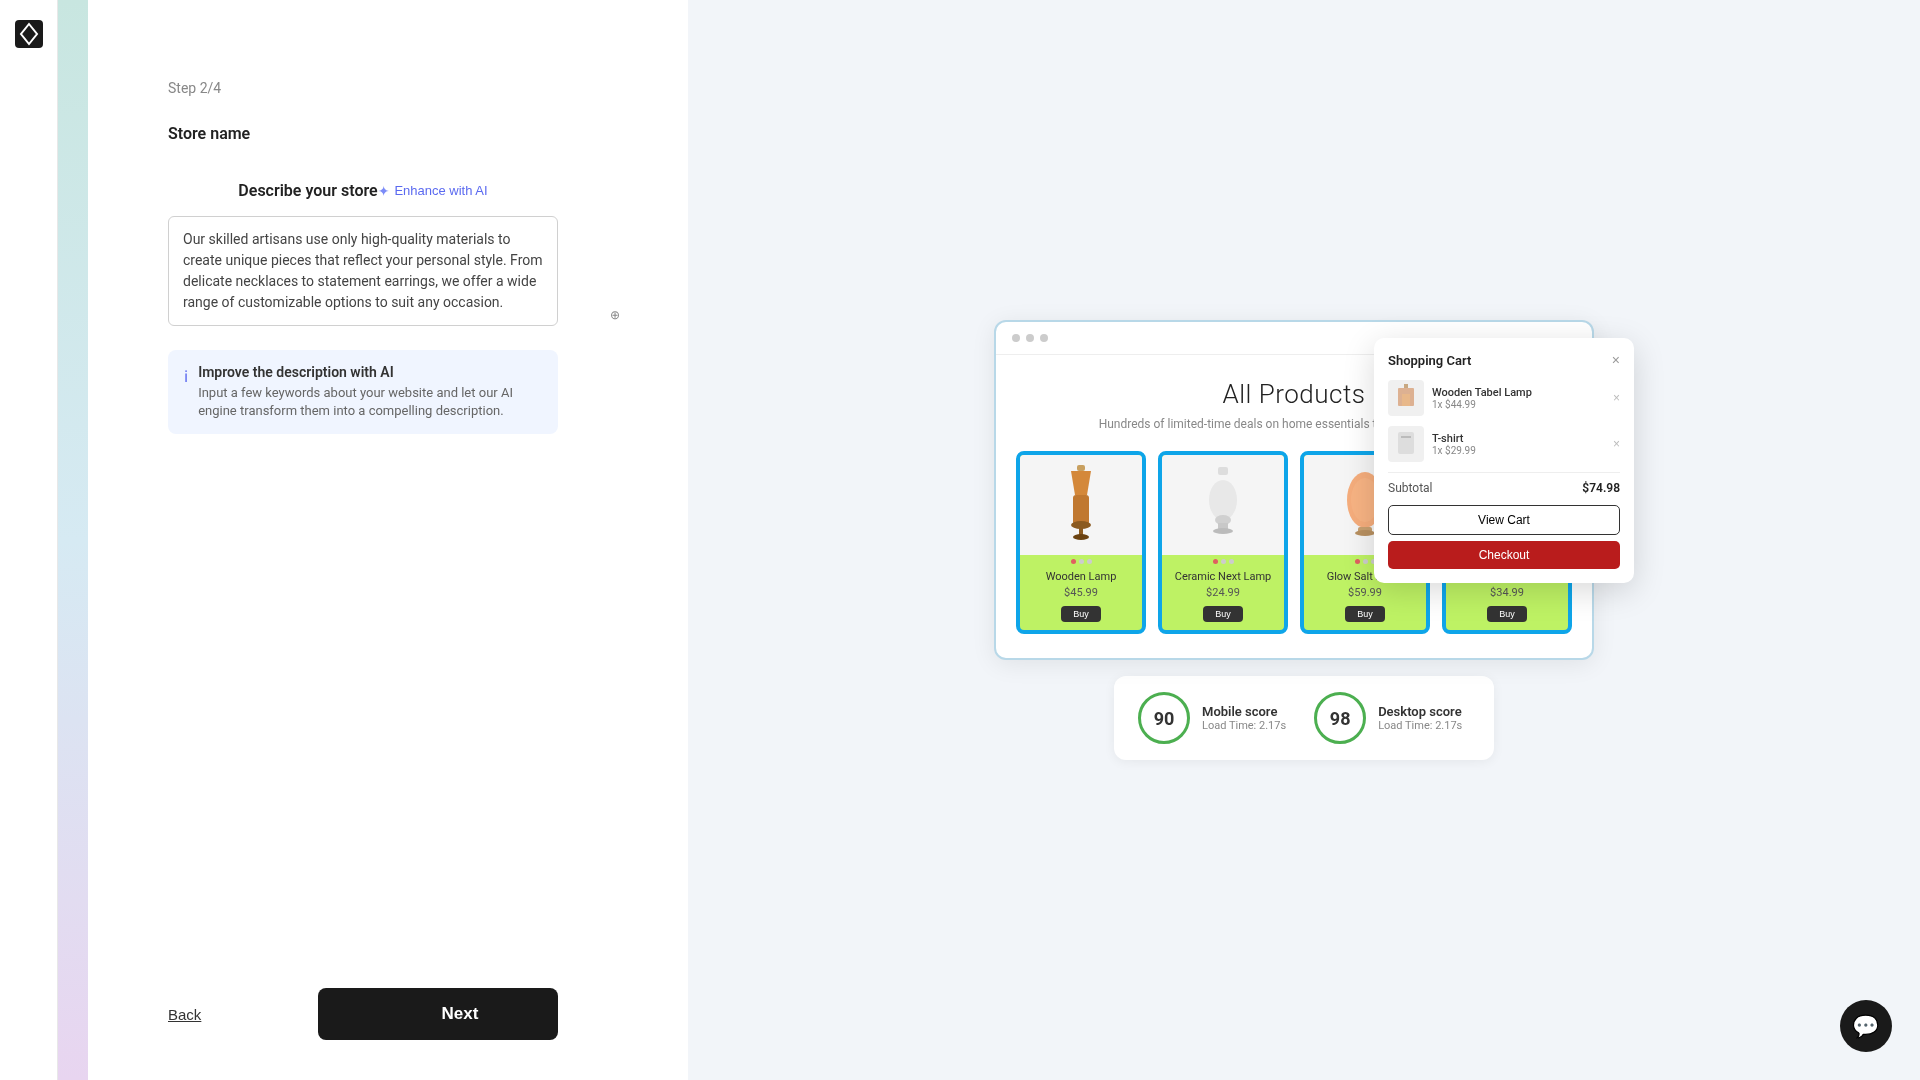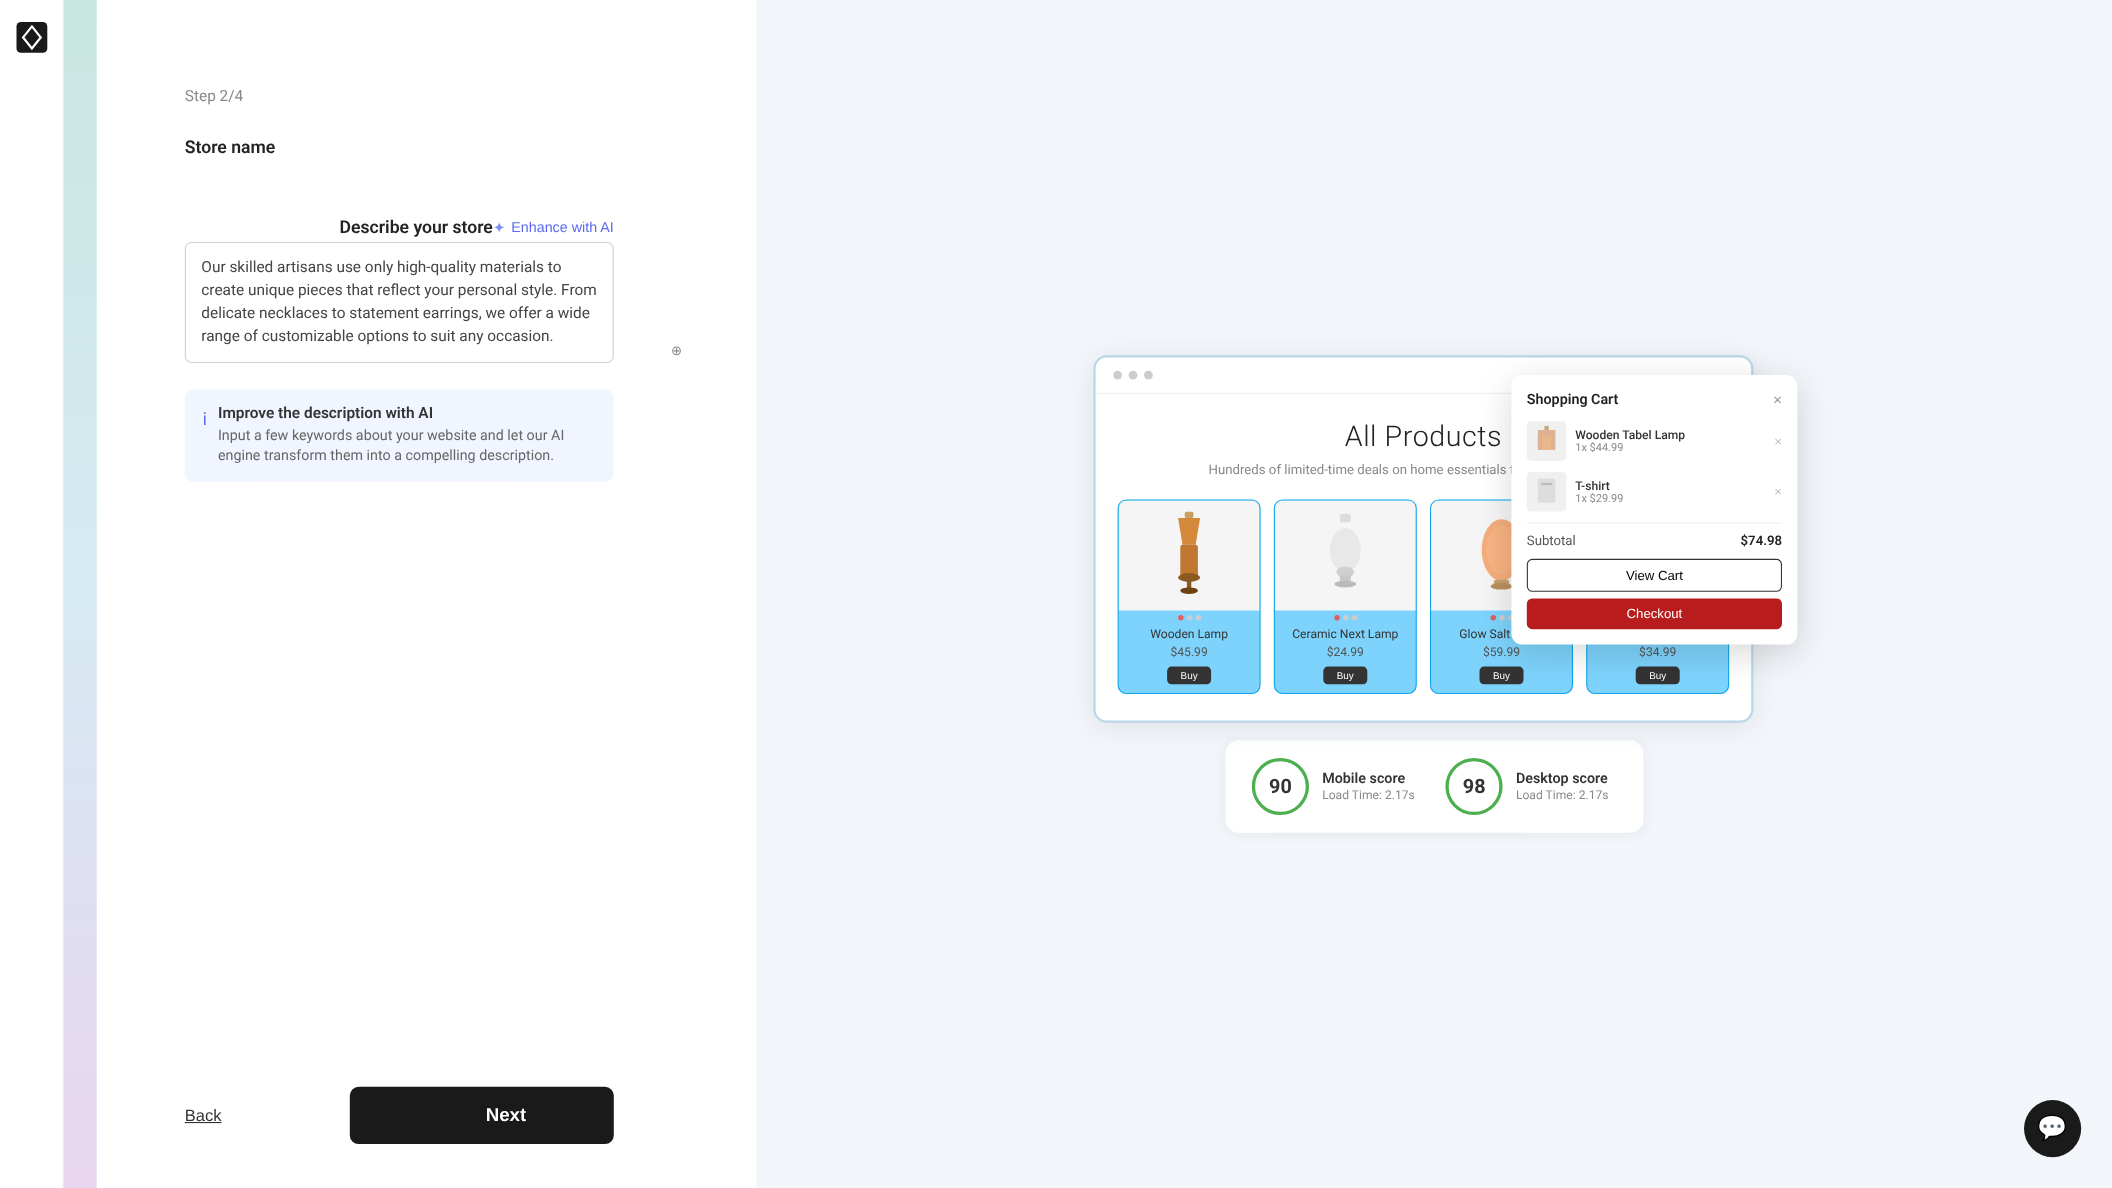--- a/index.html
+++ b/index.html
@@ -60,41 +60,41 @@
     .step-label {
       font-size: 14px;
       color: #888;
       margin-bottom: 28px;
     }
 
     .field-label {
       font-size: 16px;
       font-weight: 600;
       color: #222;
-      margin-bottom: 26px;
+      margin-bottom: 10px;
     }
 
     .store-name-input {
       width: 390px;
       height: 44px;
       border: 1px solid #d0d0d0;
       border-radius: 6px;
       padding: 0 14px;
       font-size: 15px;
       color: #333;
       outline: none;
     }
 
     .describe-header {
       display: flex;
       align-items: center;
-      justify-content: flex-end;
+      justify-content: center;
       width: 390px;
       margin-top: 28px;
-      margin-bottom: 4px;
+      margin-bottom: 16px;
     }
 
     .enhance-btn {
       display: flex;
       align-items: center;
       gap: 5px;
       font-size: 13px;
       color: #5b6af0;
       background: none;
       border: none;
@@ -245,24 +245,24 @@
       margin-bottom: 20px;
     }
 
     .products-grid {
       display: grid;
       grid-template-columns: repeat(4, 1fr);
       gap: 12px;
     }
 
     .product-card {
-      background: #7dd3fc;
+      background: #bef264;
       border-radius: 8px;
       overflow: hidden;
-      border: 1px solid #0ea5e9;
+      border: 4px solid #0ea5e9;
     }
 
     .product-img {
       height: 100px;
       display: flex;
       align-items: center;
       justify-content: center;
       background: #f5f5f5;
     }
 

